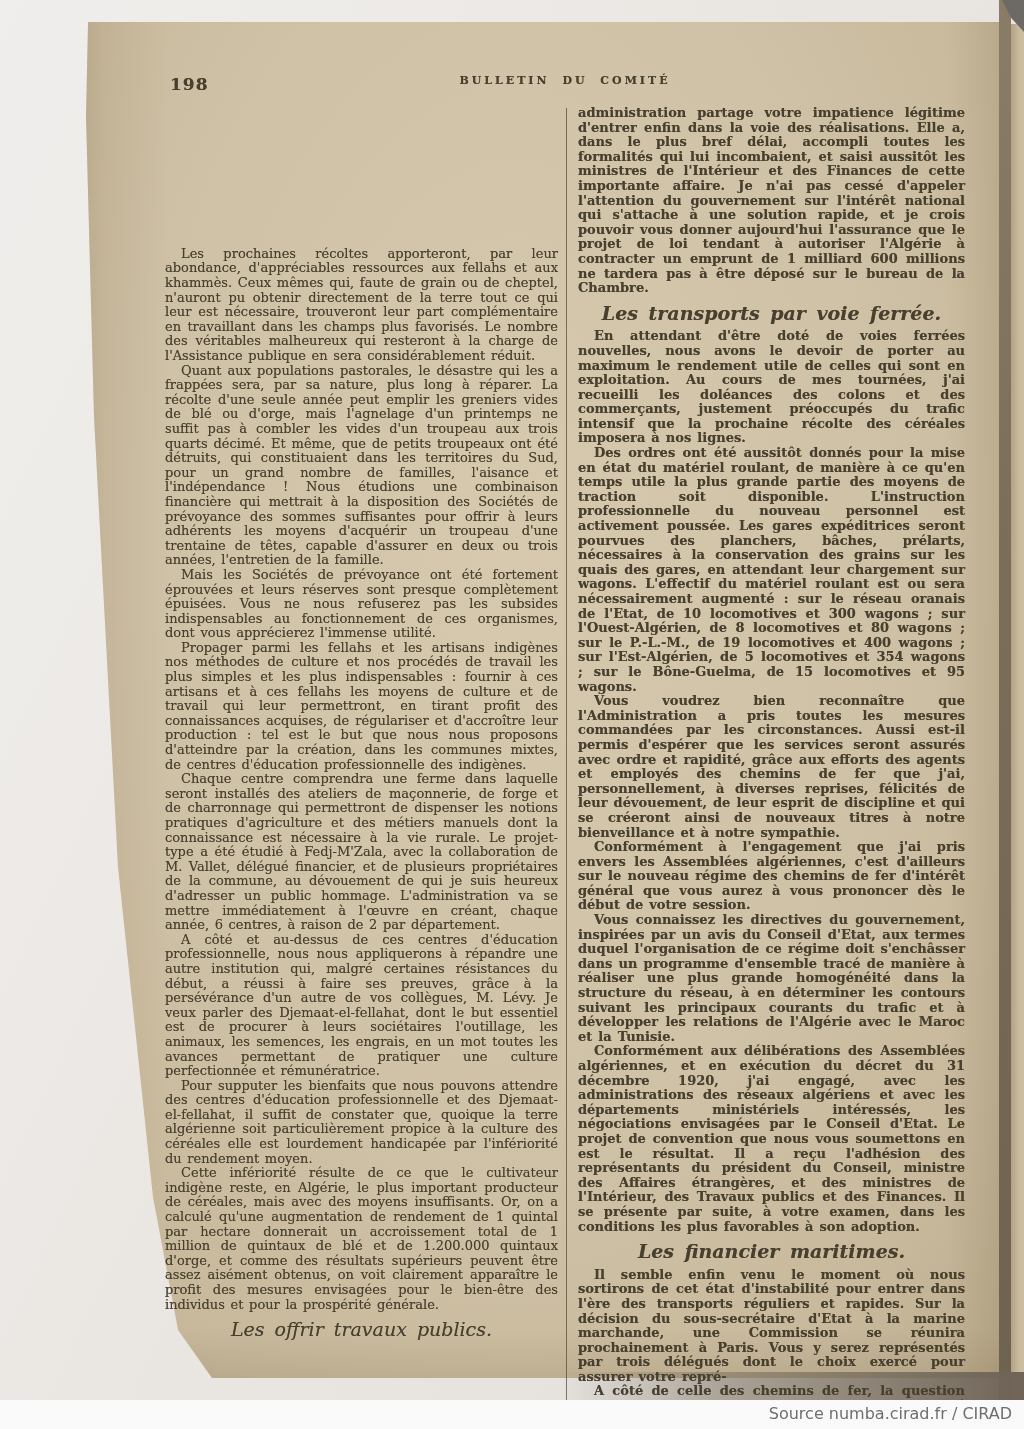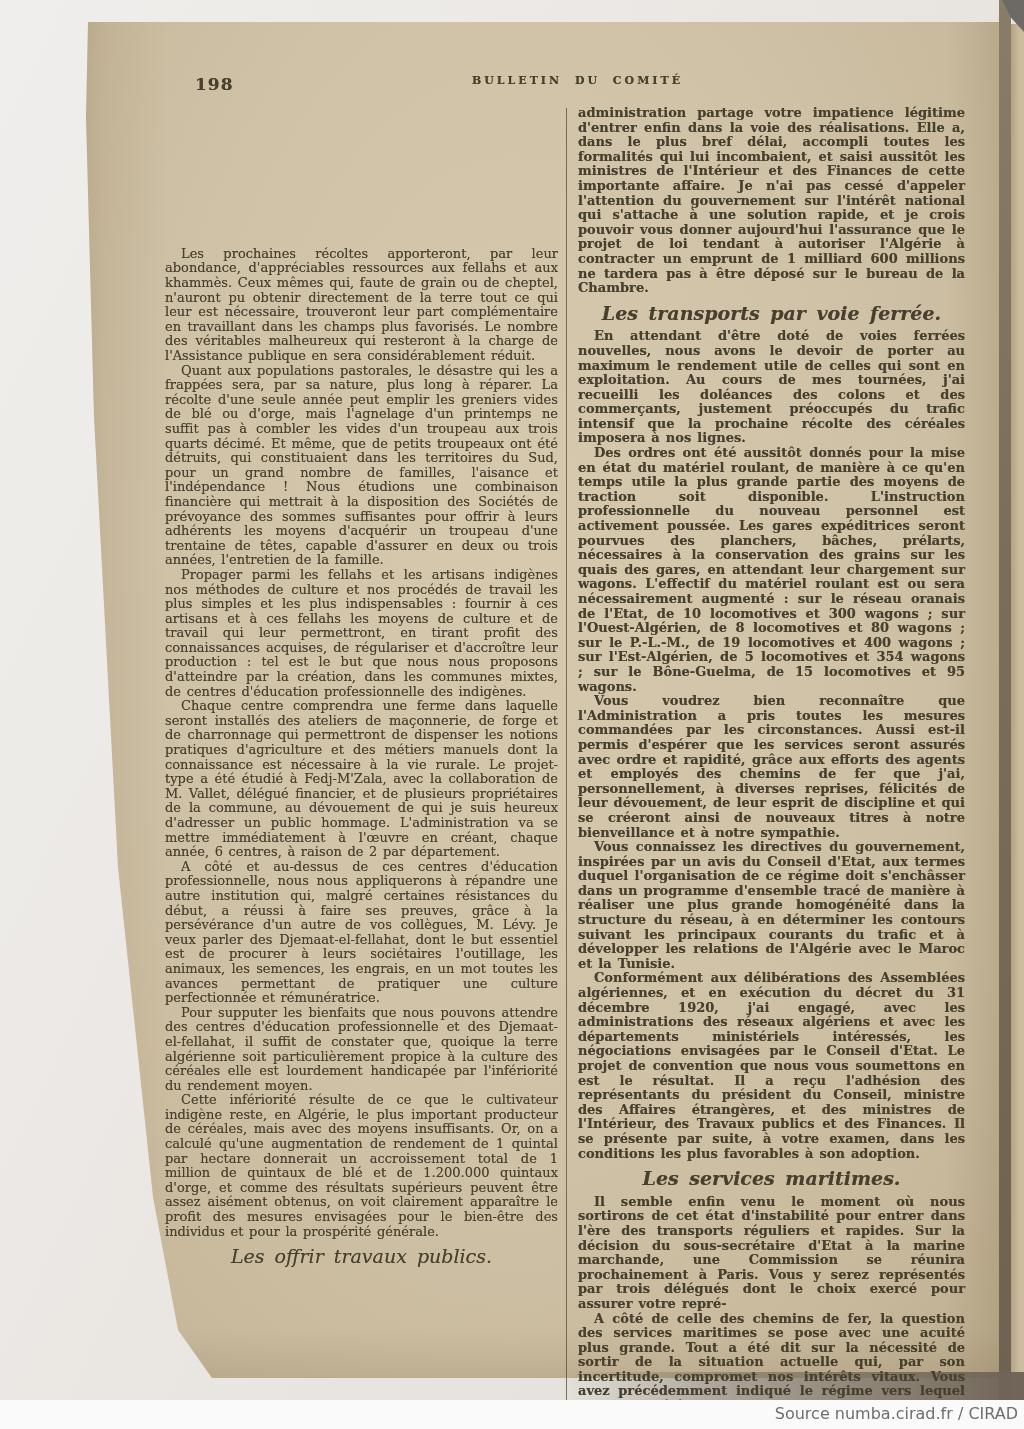--- a/index.html
+++ b/index.html
@@ -64,21 +64,20 @@
   .print {
     position: absolute;
     left: 165px; top: 70px;
     width: 800px;
     color: #47402f;
     text-shadow: 0 0 0.6px rgba(70, 58, 35, 0.55);
   }
   .masthead {
     position: relative;
     height: 36px;
-    margin-left: 25px;
   }
   .page-number {
     position: absolute; left: 5px; top: 4px;
     font-size: 17px; font-weight: bold; letter-spacing: 1px;
   }
   .journal-title {
     position: absolute; left: 0; right: 0; top: 4px;
     text-align: center;
     font-size: 11px; font-weight: bold; letter-spacing: 3px;
     word-spacing: 6px;
@@ -118,21 +117,21 @@
   .source-bar {
     position: absolute;
     left: 0; top: 1400px;
     width: 1024px; height: 29px;
     background: #fbfafa;
     font-family: "DejaVu Sans", "Liberation Sans", sans-serif;
     font-size: 16px;
     color: #6e6e6e;
     line-height: 28px;
     text-align: right;
-    padding-right: 6px;
+    padding-right: 12px;
   }
 </style>
 </head>
 <body>
 
 <div class="page"></div>
 <div class="page-edge-shade"></div>
 <div class="binding-band"></div>
 <div class="next-page-sliver"></div>
 <div class="corner-dark"></div>
@@ -140,37 +139,39 @@
 
 <div class="print">
   <div class="masthead">
     <span class="page-number">198</span>
     <span class="journal-title">BULLETIN DU COMITÉ</span>
   </div>
   <div class="columns">
     <div class="col col-left" id="col-left">
         <div class="para">Les prochaines récoltes apporteront, par leur abondance, d'appréciables ressources aux fellahs et aux khammès. Ceux mêmes qui, faute de grain ou de cheptel, n'auront pu obtenir directement de la terre tout ce qui leur est nécessaire, trouveront leur part complémentaire en travaillant dans les champs plus favorisés. Le nombre des véritables malheureux qui resteront à la charge de l'Assistance publique en sera considérablement réduit.</div>
         <div class="para">Quant aux populations pastorales, le désastre qui les a frappées sera, par sa nature, plus long à réparer. La récolte d'une seule année peut emplir les greniers vides de blé ou d'orge, mais l'agnelage d'un printemps ne suffit pas à combler les vides d'un troupeau aux trois quarts décimé. Et même, que de petits troupeaux ont été détruits, qui constituaient dans les territoires du Sud, pour un grand nombre de familles, l'aisance et l'indépendance ! Nous étudions une combinaison financière qui mettrait à la disposition des Sociétés de prévoyance des sommes suffisantes pour offrir à leurs adhérents les moyens d'acquérir un troupeau d'une trentaine de têtes, capable d'assurer en deux ou trois années, l'entretien de la famille.</div>
+        <div class="para">Mais les Sociétés de prévoyance ont été fortement éprouvées et leurs réserves sont presque complètement épuisées. Vous ne nous refuserez pas les subsides indispensables au fonctionnement de ces organismes, dont vous apprécierez l'immense utilité.</div>
         <div class="para">Propager parmi les fellahs et les artisans indigènes nos méthodes de culture et nos procédés de travail les plus simples et les plus indispensables : fournir à ces artisans et à ces fellahs les moyens de culture et de travail qui leur permettront, en tirant profit des connaissances acquises, de régulariser et d'accroître leur production : tel est le but que nous nous proposons d'atteindre par la création, dans les communes mixtes, de centres d'éducation professionnelle des indigènes.</div>
         <div class="para">Chaque centre comprendra une ferme dans laquelle seront installés des ateliers de maçonnerie, de forge et de charronnage qui permettront de dispenser les notions pratiques d'agriculture et des métiers manuels dont la connaissance est nécessaire à la vie rurale. Le projet-type a été étudié à Fedj-M'Zala, avec la collaboration de M. Vallet, délégué financier, et de plusieurs propriétaires de la commune, au dévouement de qui je suis heureux d'adresser un public hommage. L'administration va se mettre immédiatement à l'œuvre en créant, chaque année, 6 centres, à raison de 2 par département.</div>
         <div class="para">A côté et au-dessus de ces centres d'éducation professionnelle, nous nous appliquerons à répandre une autre institution qui, malgré certaines résistances du début, a réussi à faire ses preuves, grâce à la persévérance d'un autre de vos collègues, M. Lévy. Je veux parler des Djemaat-el-fellahat, dont le but essentiel est de procurer à leurs sociétaires l'outillage, les animaux, les semences, les engrais, en un mot toutes les avances permettant de pratiquer une culture perfectionnée et rémunératrice.</div>
         <div class="para">Pour supputer les bienfaits que nous pouvons attendre des centres d'éducation professionnelle et des Djemaat-el-fellahat, il suffit de constater que, quoique la terre algérienne soit particulièrement propice à la culture des céréales elle est lourdement handicapée par l'infériorité du rendement moyen.</div>
         <div class="para">Cette infériorité résulte de ce que le cultivateur indigène reste, en Algérie, le plus important producteur de céréales, mais avec des moyens insuffisants. Or, on a calculé qu'une augmentation de rendement de 1 quintal par hectare donnerait un accroissement total de 1 million de quintaux de blé et de 1.200.000 quintaux d'orge, et comme des résultats supérieurs peuvent être assez aisément obtenus, on voit clairement apparaître le profit des mesures envisagées pour le bien-être des individus et pour la prospérité générale.</div>
         <div class="heading">Les offrir travaux publics.</div>
       </div>
     <div class="col-divider"></div>
     <div class="col col-right" id="col-right">
         <div class="para noindent">administration partage votre impatience légitime d'entrer enfin dans la voie des réalisations. Elle a, dans le plus bref délai, accompli toutes les formalités qui lui incombaient, et saisi aussitôt les ministres de l'Intérieur et des Finances de cette importante affaire. Je n'ai pas cessé d'appeler l'attention du gouvernement sur l'intérêt national qui s'attache à une solution rapide, et je crois pouvoir vous donner aujourd'hui l'assurance que le projet de loi tendant à autoriser l'Algérie à contracter un emprunt de 1 milliard 600 millions ne tardera pas à être déposé sur le bureau de la Chambre.</div>
         <div class="heading">Les transports par voie ferrée.</div>
         <div class="para">En attendant d'être doté de voies ferrées nouvelles, nous avons le devoir de porter au maximum le rendement utile de celles qui sont en exploitation. Au cours de mes tournées, j'ai recueilli les doléances des colons et des commerçants, justement préoccupés du trafic intensif que la prochaine récolte des céréales imposera à nos lignes.</div>
         <div class="para">Des ordres ont été aussitôt donnés pour la mise en état du matériel roulant, de manière à ce qu'en temps utile la plus grande partie des moyens de traction soit disponible. L'instruction professionnelle du nouveau personnel est activement poussée. Les gares expéditrices seront pourvues des planchers, bâches, prélarts, nécessaires à la conservation des grains sur les quais des gares, en attendant leur chargement sur wagons. L'effectif du matériel roulant est ou sera nécessairement augmenté : sur le réseau oranais de l'Etat, de 10 locomotives et 300 wagons ; sur l'Ouest-Algérien, de 8 locomotives et 80 wagons ; sur le P.-L.-M., de 19 locomotives et 400 wagons ; sur l'Est-Algérien, de 5 locomotives et 354 wagons ; sur le Bône-Guelma, de 15 locomotives et 95 wagons.</div>
         <div class="para">Vous voudrez bien reconnaître que l'Administration a pris toutes les mesures commandées par les circonstances. Aussi est-il permis d'espérer que les services seront assurés avec ordre et rapidité, grâce aux efforts des agents et employés des chemins de fer que j'ai, personnellement, à diverses reprises, félicités de leur dévouement, de leur esprit de discipline et qui se créeront ainsi de nouveaux titres à notre bienveillance et à notre sympathie.</div>
+        <div class="para">Conformément à l'engagement que j'ai pris envers les Assemblées algériennes, c'est d'ailleurs sur le nouveau régime des chemins de fer d'intérêt général que vous aurez à vous prononcer dès le début de votre session.</div>
         <div class="para">Vous connaissez les directives du gouvernement, inspirées par un avis du Conseil d'Etat, aux termes duquel l'organisation de ce régime doit s'enchâsser dans un programme d'ensemble tracé de manière à réaliser une plus grande homogénéité dans la structure du réseau, à en déterminer les contours suivant les principaux courants du trafic et à développer les relations de l'Algérie avec le Maroc et la Tunisie.</div>
         <div class="para">Conformément aux délibérations des Assemblées algériennes, et en exécution du décret du 31 décembre 1920, j'ai engagé, avec les administrations des réseaux algériens et avec les départements ministériels intéressés, les négociations envisagées par le Conseil d'Etat. Le projet de convention que nous vous soumettons en est le résultat. Il a reçu l'adhésion des représentants du président du Conseil, ministre des Affaires étrangères, et des ministres de l'Intérieur, des Travaux publics et des Finances. Il se présente par suite, à votre examen, dans les conditions les plus favorables à son adoption.</div>
-        <div class="heading">Les services maritimes.</div>
+        <div class="heading">Les financier maritimes.</div>
         <div class="para">Il semble enfin venu le moment où nous sortirons de cet état d'instabilité pour entrer dans l'ère des transports réguliers et rapides. Sur la décision du sous-secrétaire d'Etat à la marine marchande, une Commission se réunira prochainement à Paris. Vous y serez représentés par trois délégués dont le choix exercé pour assurer votre repré-</div>
         <div class="para">A côté de celle des chemins de fer, la question des services maritimes se pose avec une acuité plus grande. Tout a été dit sur la nécessité de sortir de la situation actuelle qui, par son incertitude, compromet nos intérêts vitaux. Vous avez précédemment indiqué le régime vers lequel vont vos préférences.</div>
       </div>
   </div>
 </div>
 
 <div class="source-bar">
   <span>Source numba.cirad.fr / CIRAD</span>
 </div>
 

